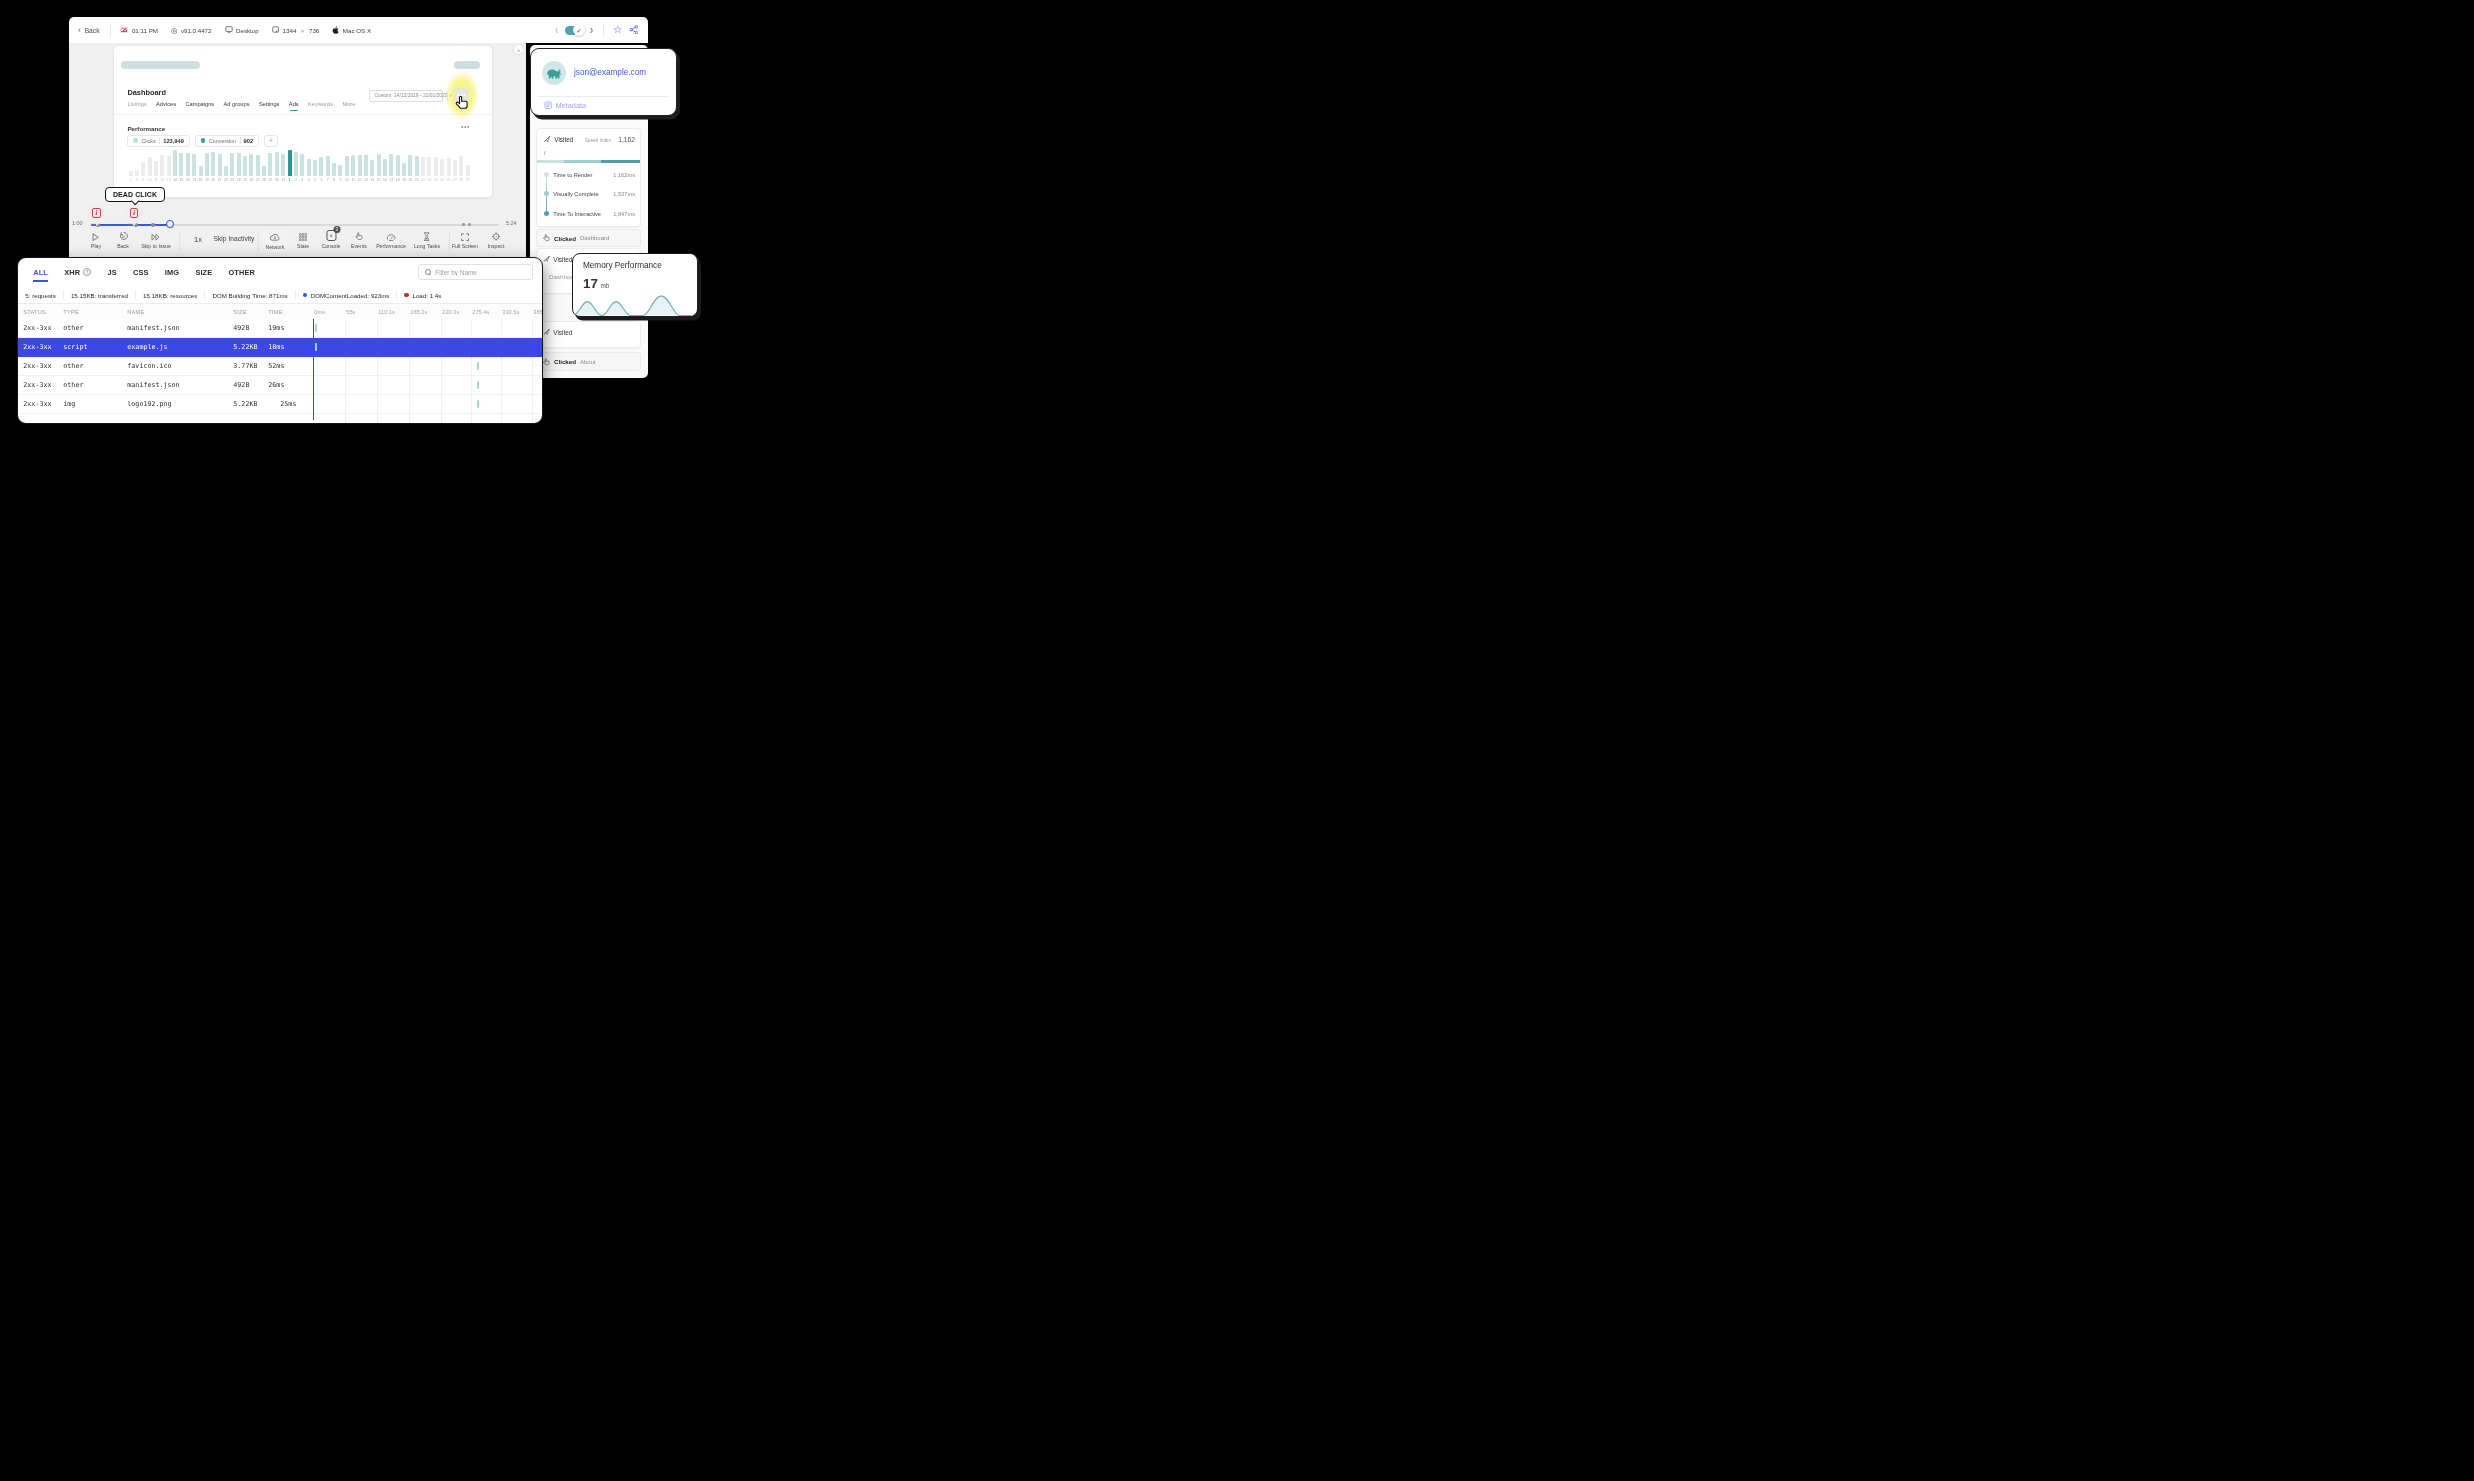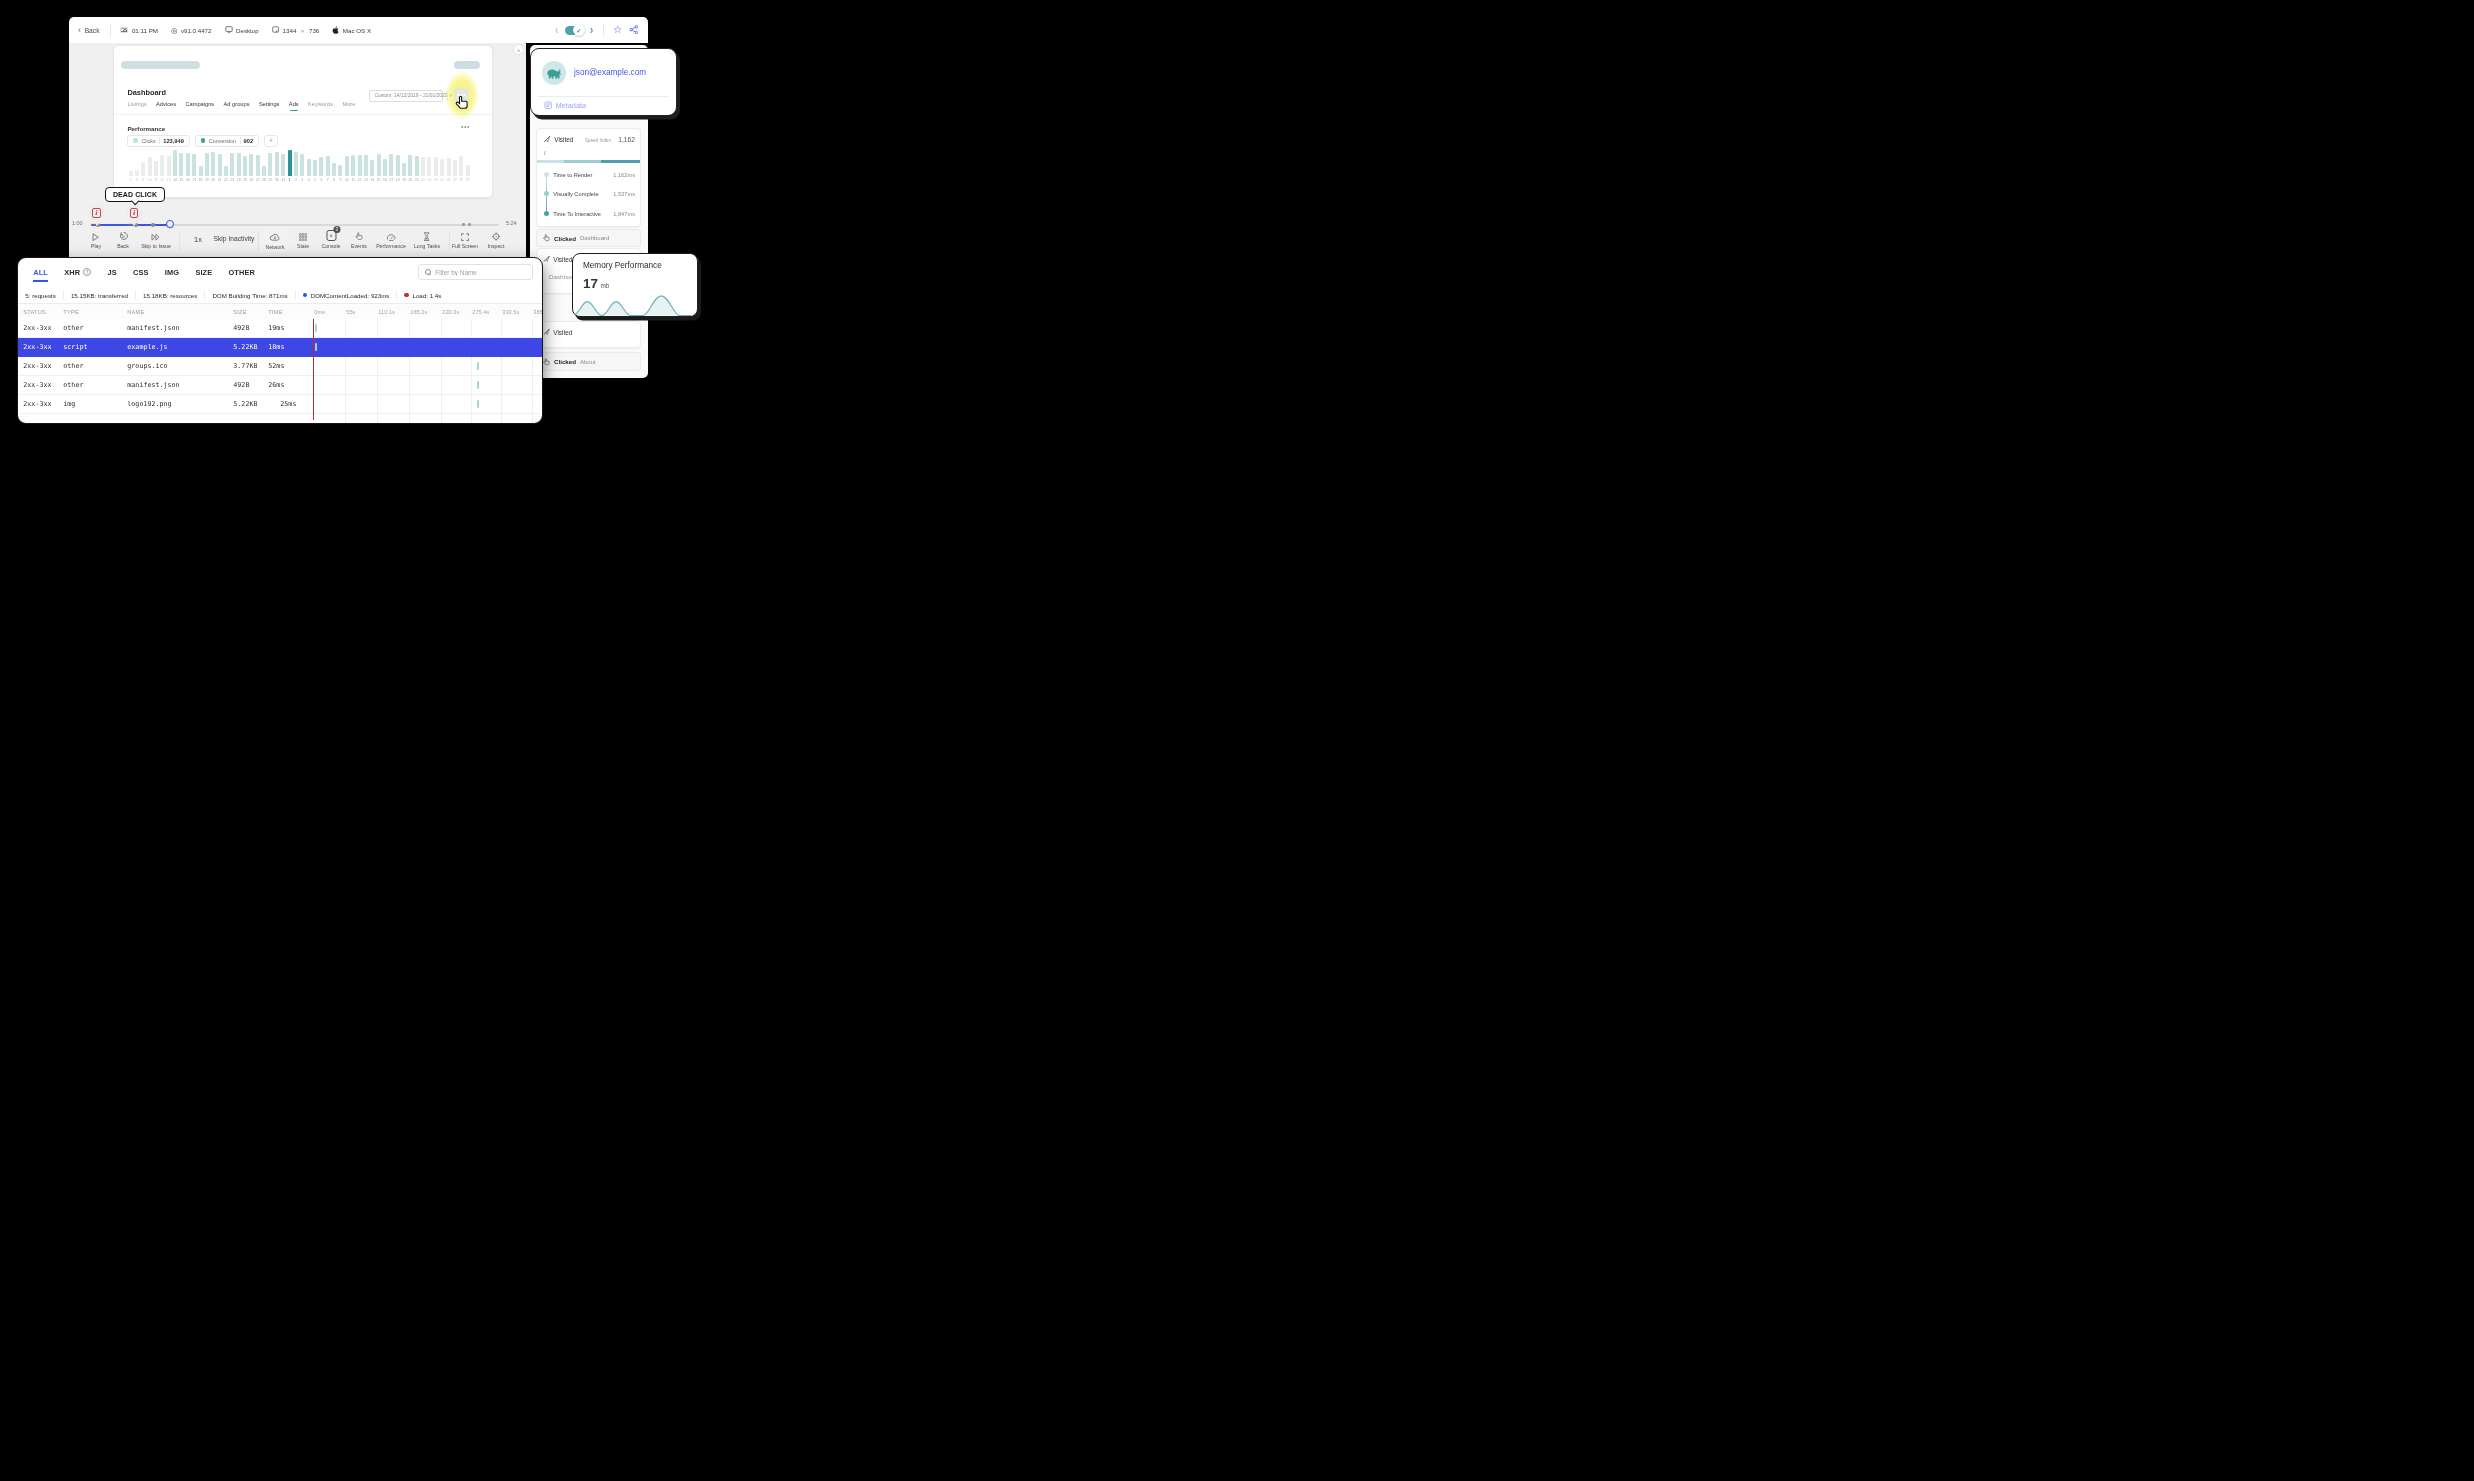--- a/index.html
+++ b/index.html
@@ -826,21 +826,21 @@
           <span style="left: 5px;">2xx-3xx</span>
           <span style="left: 45px;">script</span>
           <span style="left: 109px;">example.js</span>
           <span style="left: 215px;">5.22KB</span>
           <span style="left: 250px;">18ms</span>
           <div class="wbar" style="left: 297px;"></div>
         </div>
         <div class="nrow">
           <span style="left: 5px;">2xx-3xx</span>
           <span style="left: 45px;">other</span>
-          <span style="left: 109px;">groups.ico</span>
+          <span style="left: 109px;">favicon.ico</span>
           <span style="left: 215px;">3.77KB</span>
           <span style="left: 250px;">52ms</span>
           <div class="wbar" style="left: 459px;"></div>
         </div>
         <div class="nrow">
           <span style="left: 5px;">2xx-3xx</span>
           <span style="left: 45px;">other</span>
           <span style="left: 109px;">manifest.json</span>
           <span style="left: 215px;">492B</span>
           <span style="left: 250px;">26ms</span>

